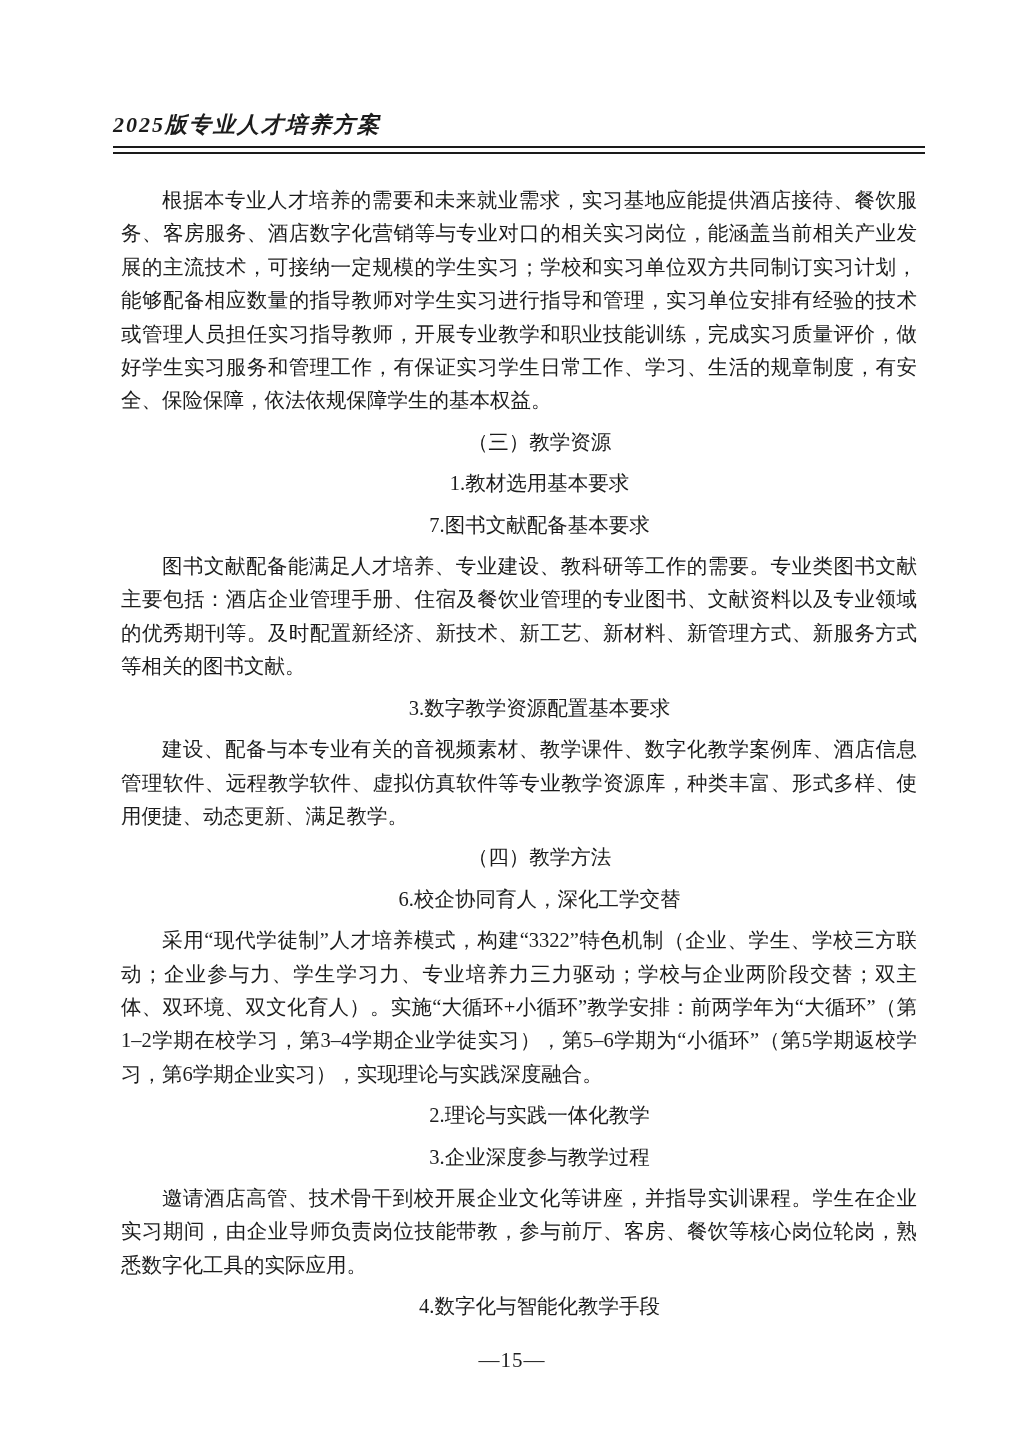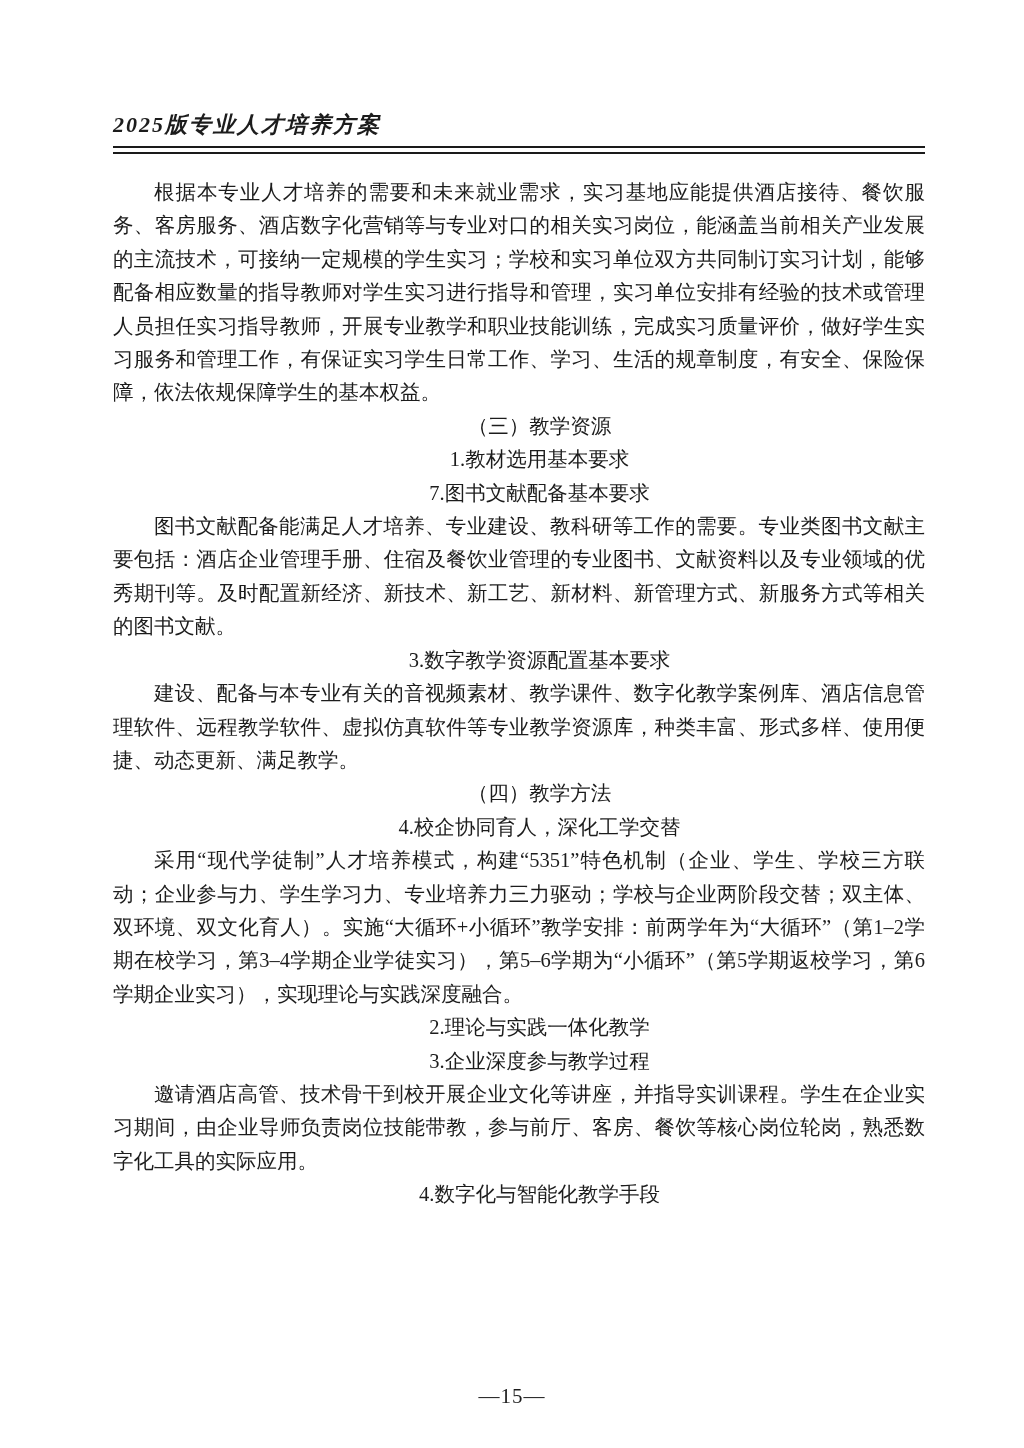--- a/index.html
+++ b/index.html
@@ -43,34 +43,33 @@
   }
   .content {
     position: absolute;
     top: 176px;
     left: 113px;
     width: 812px;
     font-size: 20.5px;
     line-height: 33.4px;
   }
   .content p {
-    margin: 0;
+    margin: 8px;
     text-indent: 2em;
   }
   .para { text-align: justify; }
   .head { text-align: center; }
   .footer {
     position: absolute;
     top: 1348px;
     left: 0;
     width: 100%;
     text-align: center;
     font-size: 21px;
     letter-spacing: 1px;
-    margin-top: 36px;
   }
 </style>
 </head>
 <body>
 
 <div class="page">
 
   <div class="header">
     <span class="header-title">2025版专业人才培养方案</span>
   </div>
@@ -79,22 +78,22 @@
 
   <div class="content">
     <p class="para">根据本专业人才培养的需要和未来就业需求，实习基地应能提供酒店接待、餐饮服务、客房服务、酒店数字化营销等与专业对口的相关实习岗位，能涵盖当前相关产业发展的主流技术，可接纳一定规模的学生实习；学校和实习单位双方共同制订实习计划，能够配备相应数量的指导教师对学生实习进行指导和管理，实习单位安排有经验的技术或管理人员担任实习指导教师，开展专业教学和职业技能训练，完成实习质量评价，做好学生实习服务和管理工作，有保证实习学生日常工作、学习、生活的规章制度，有安全、保险保障，依法依规保障学生的基本权益。</p>
     <p class="head">（三）教学资源</p>
     <p class="head">1.教材选用基本要求</p>
     <p class="head">7.图书文献配备基本要求</p>
     <p class="para">图书文献配备能满足人才培养、专业建设、教科研等工作的需要。专业类图书文献主要包括：酒店企业管理手册、住宿及餐饮业管理的专业图书、文献资料以及专业领域的优秀期刊等。及时配置新经济、新技术、新工艺、新材料、新管理方式、新服务方式等相关的图书文献。</p>
     <p class="head">3.数字教学资源配置基本要求</p>
     <p class="para">建设、配备与本专业有关的音视频素材、教学课件、数字化教学案例库、酒店信息管理软件、远程教学软件、虚拟仿真软件等专业教学资源库，种类丰富、形式多样、使用便捷、动态更新、满足教学。</p>
     <p class="head">（四）教学方法</p>
-    <p class="head">4.校企协同育人，深化工学交替</p>
-    <p class="para">采用“现代学徒制”人才培养模式，构建“5351”特色机制（企业、学生、学校三方联动；企业参与力、学生学习力、专业培养力三力驱动；学校与企业两阶段交替；双主体、双环境、双文化育人）。实施“大循环+小循环”教学安排：前两学年为“大循环”（第1–2学期在校学习，第3–4学期企业学徒实习），第5–6学期为“小循环”（第5学期返校学习，第6学期企业实习），实现理论与实践深度融合。</p>
+    <p class="head">6.校企协同育人，深化工学交替</p>
+    <p class="para">采用“现代学徒制”人才培养模式，构建“3322”特色机制（企业、学生、学校三方联动；企业参与力、学生学习力、专业培养力三力驱动；学校与企业两阶段交替；双主体、双环境、双文化育人）。实施“大循环+小循环”教学安排：前两学年为“大循环”（第1–2学期在校学习，第3–4学期企业学徒实习），第5–6学期为“小循环”（第5学期返校学习，第6学期企业实习），实现理论与实践深度融合。</p>
     <p class="head">2.理论与实践一体化教学</p>
     <p class="head">3.企业深度参与教学过程</p>
     <p class="para">邀请酒店高管、技术骨干到校开展企业文化等讲座，并指导实训课程。学生在企业实习期间，由企业导师负责岗位技能带教，参与前厅、客房、餐饮等核心岗位轮岗，熟悉数字化工具的实际应用。</p>
     <p class="head">4.数字化与智能化教学手段</p>
   </div>
 
   <div class="footer">
     <span>—15—</span>
   </div>
 

